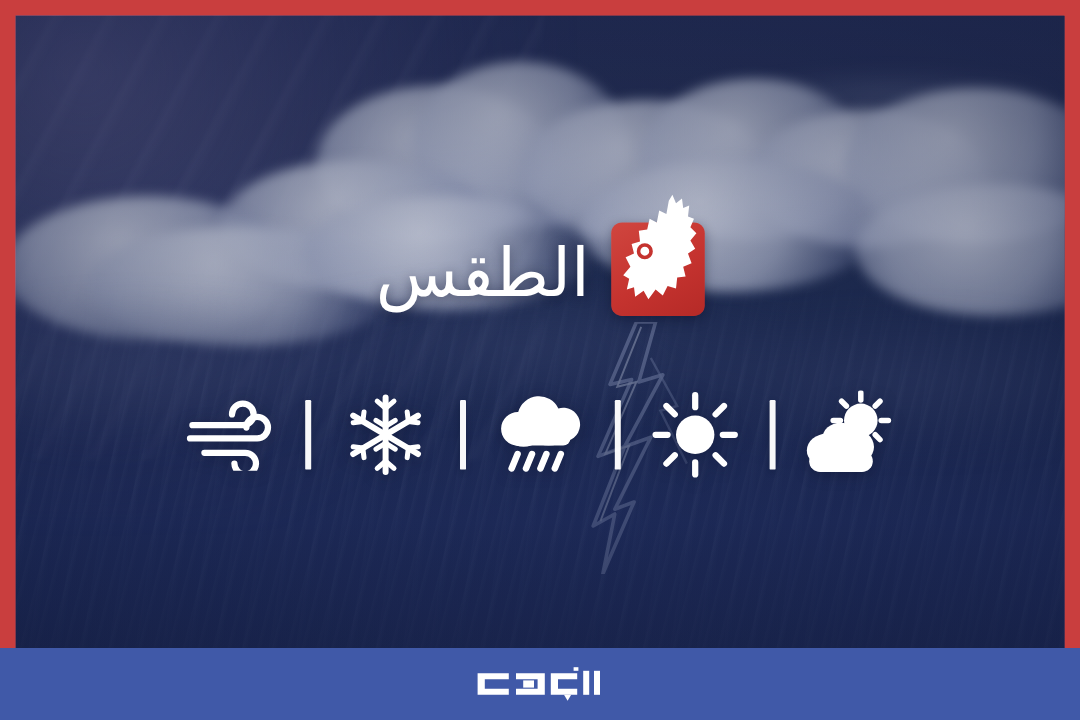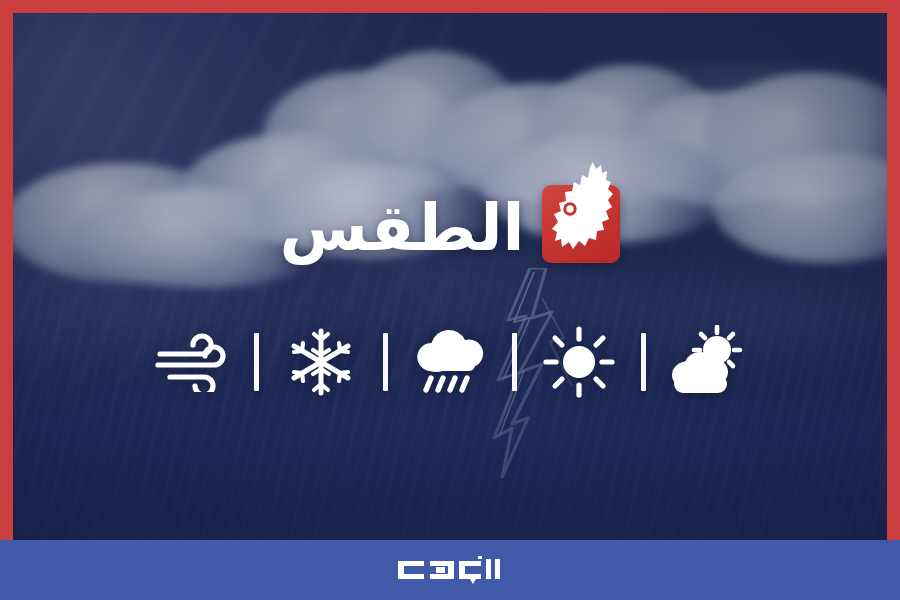--- a/index.html
+++ b/index.html
@@ -146,23 +146,23 @@
     left:0; right:0; top:152px;
     height:118px;
     display:flex;
     flex-direction:row;
     align-items:center;
     justify-content:center;
     gap:18px;
   }
   .title-text {
     color:#ffffff;
-    font-size:64px;
+    font-size:56px;
     line-height:1;
-    font-weight:700;
+    font-weight:400;
     letter-spacing:0;
     direction:rtl;
     text-shadow:0 2px 10px rgba(10,16,40,.45);
     white-space:nowrap;
     transform:translateY(4px);
     text-align:center;
   }
   .logo-badge {
     position:relative;
     width:78px; height:78px;

